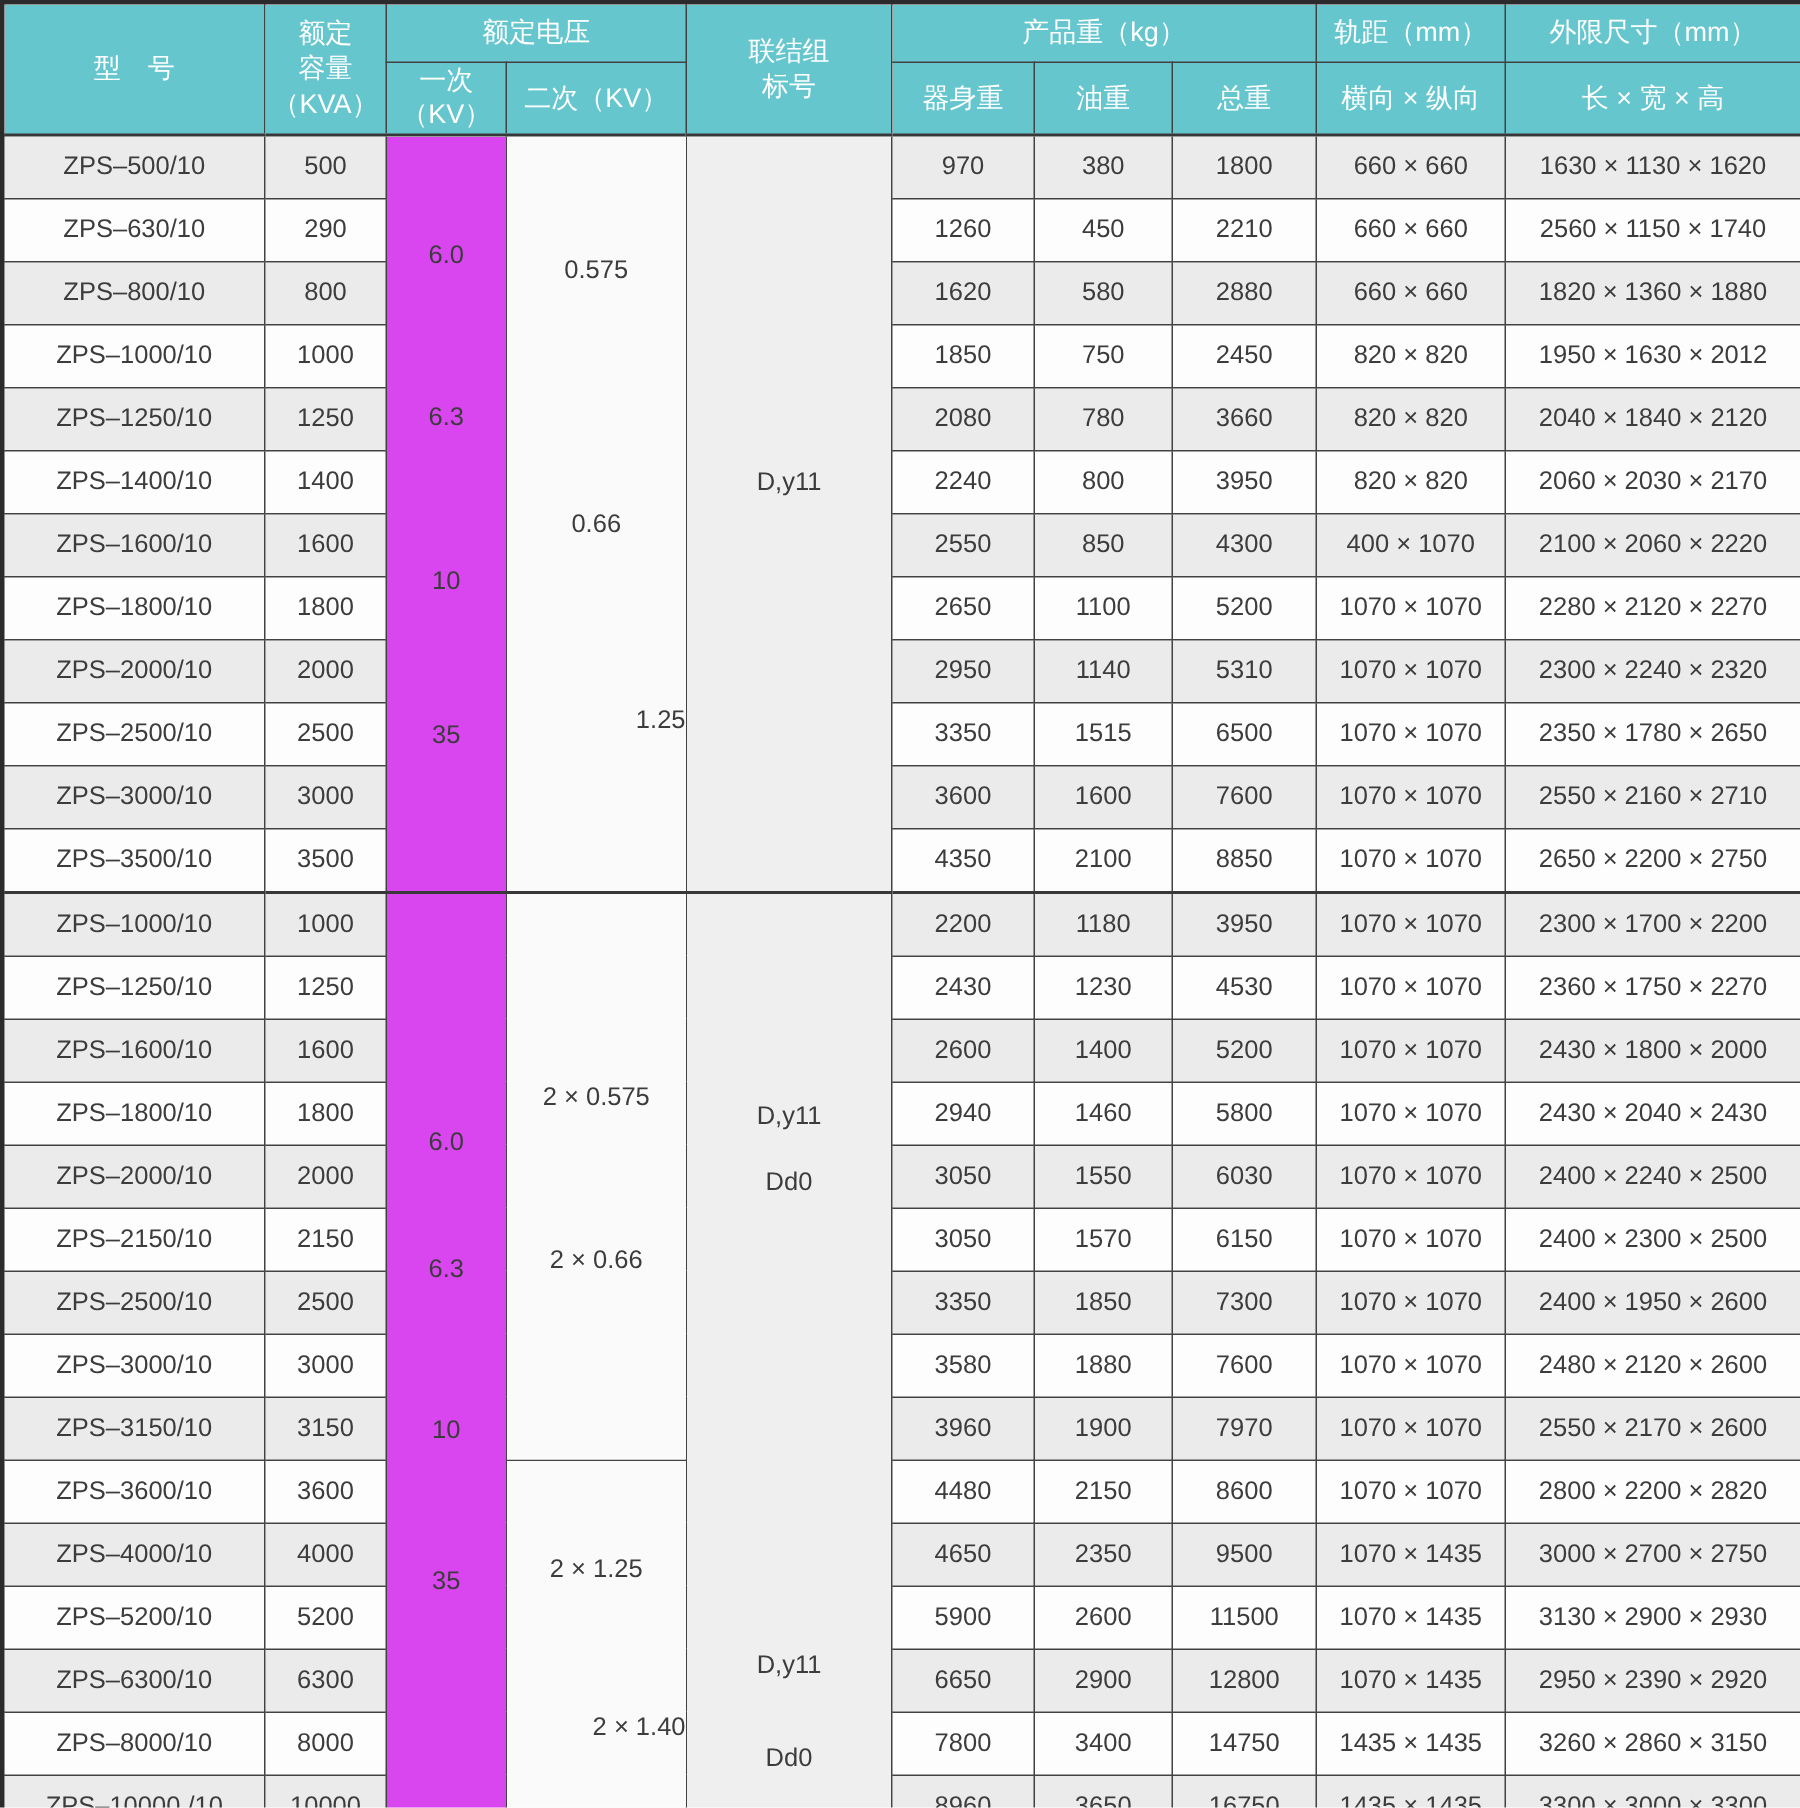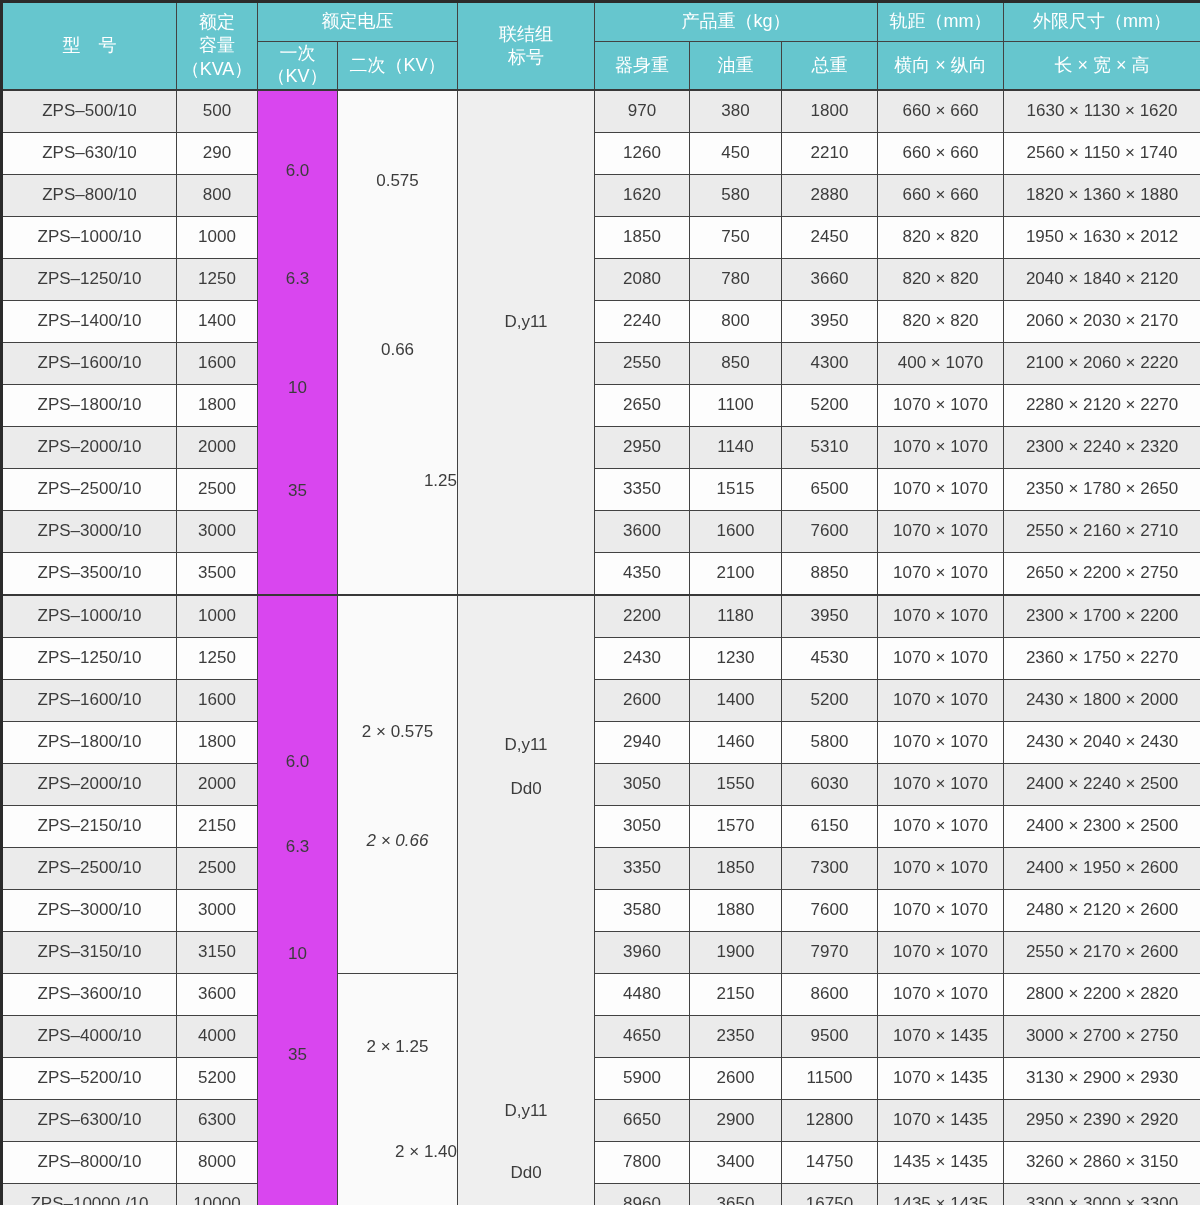--- a/index.html
+++ b/index.html
@@ -207,21 +207,21 @@
           <td class="c-plain">ZPS–1000/10</td>
           <td class="c-plain">1000</td>
           <td class="merged m-primary" rowspan="15">
             <div class="float-label" style="top: 26.5%;">6.0</div>
             <div class="float-label" style="top: 40%;">6.3</div>
             <div class="float-label" style="top: 57%;">10</div>
             <div class="float-label" style="top: 73%;">35</div>
           </td>
           <td class="merged m-secondary" rowspan="9">
             <div class="float-label" style="top: 36%;">2 × 0.575</div>
-            <div class="float-label" style="top: 65%; font-style: italic;">2 × 0.66</div>
+            <div class="float-label" style="top: 65%;">2 × 0.66</div>
           </td>
           <td class="merged m-connection" rowspan="15">
             <div class="float-label" style="top: 23.8%;">D,y11</div>
             <div class="float-label" style="top: 30.7%;">Dd0</div>
             <div class="float-label" style="top: 81.9%;">D,y11</div>
             <div class="float-label" style="top: 91.8%;">Dd0</div>
           </td>
           <td class="c-plain">2200</td>
           <td class="c-plain">1180</td>
           <td class="c-plain">3950</td>

